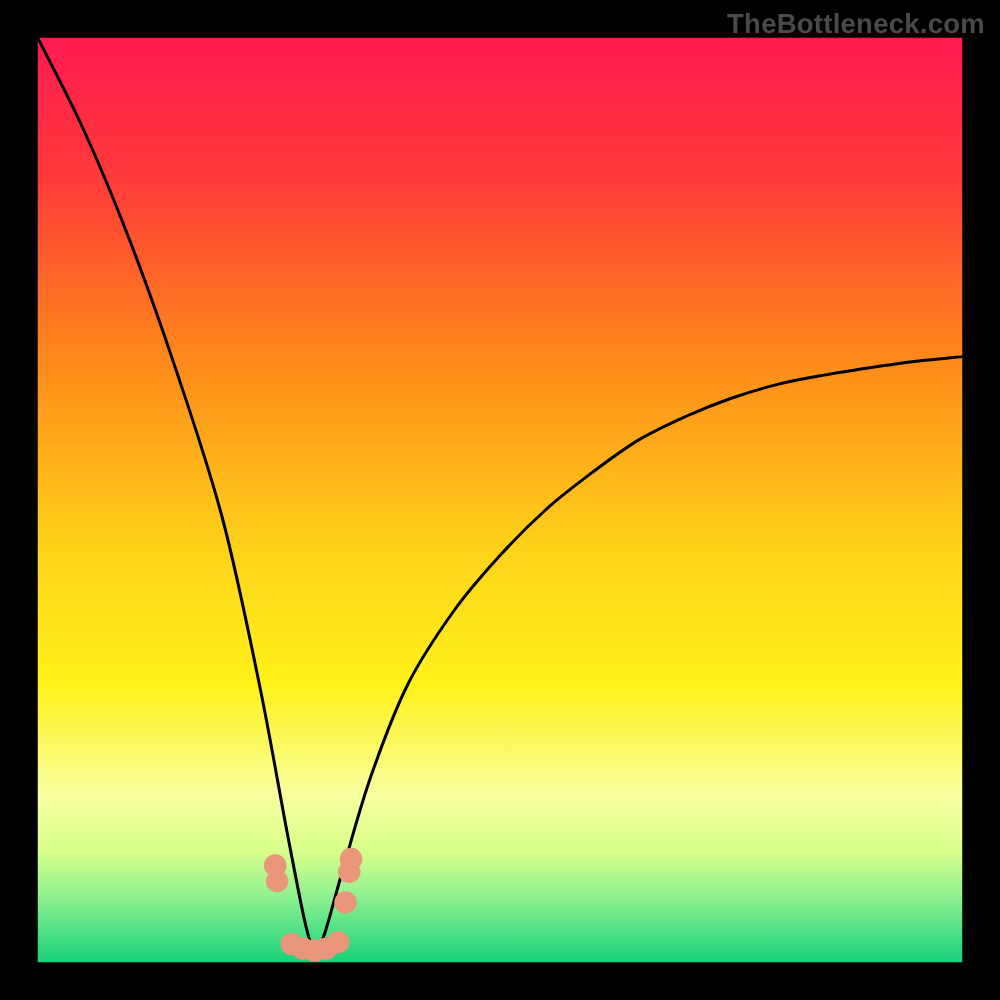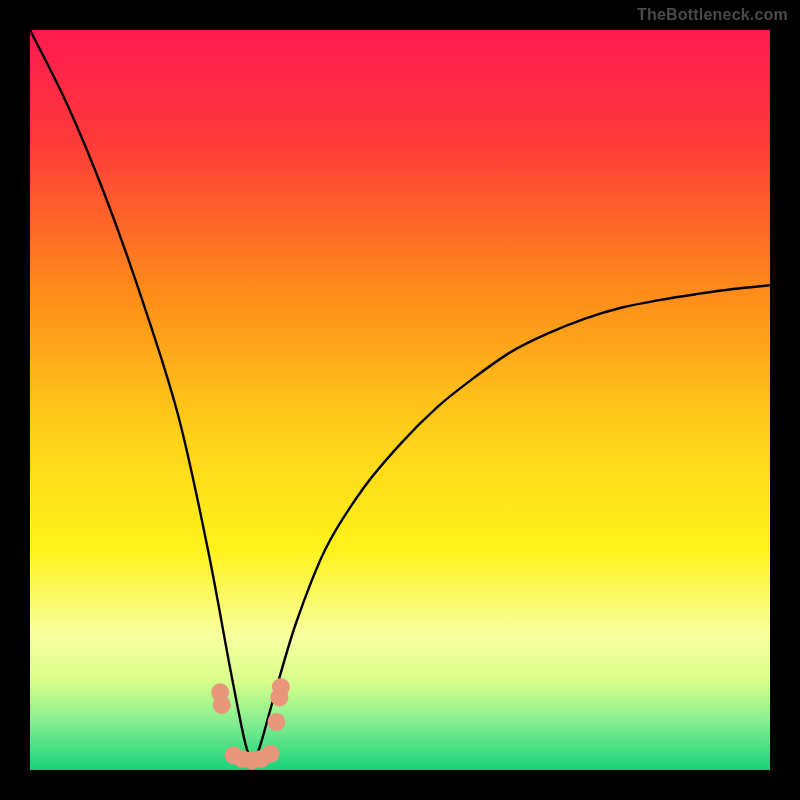--- a/index.html
+++ b/index.html
@@ -17,21 +17,21 @@
     top: 30px;
     width: 740px;
     height: 740px;
     background: #000;
   }
   .watermark {
     position: absolute;
     top: 6px;
     right: 12px;
     color: #4a4a4a;
-    font-size: 16px;
+    font-size: 22px;
     font-weight: 600;
     letter-spacing: 0.2px;
     z-index: 10;
   }
   svg {
     display: block;
   }
 </style>
 </head>
 <body>

